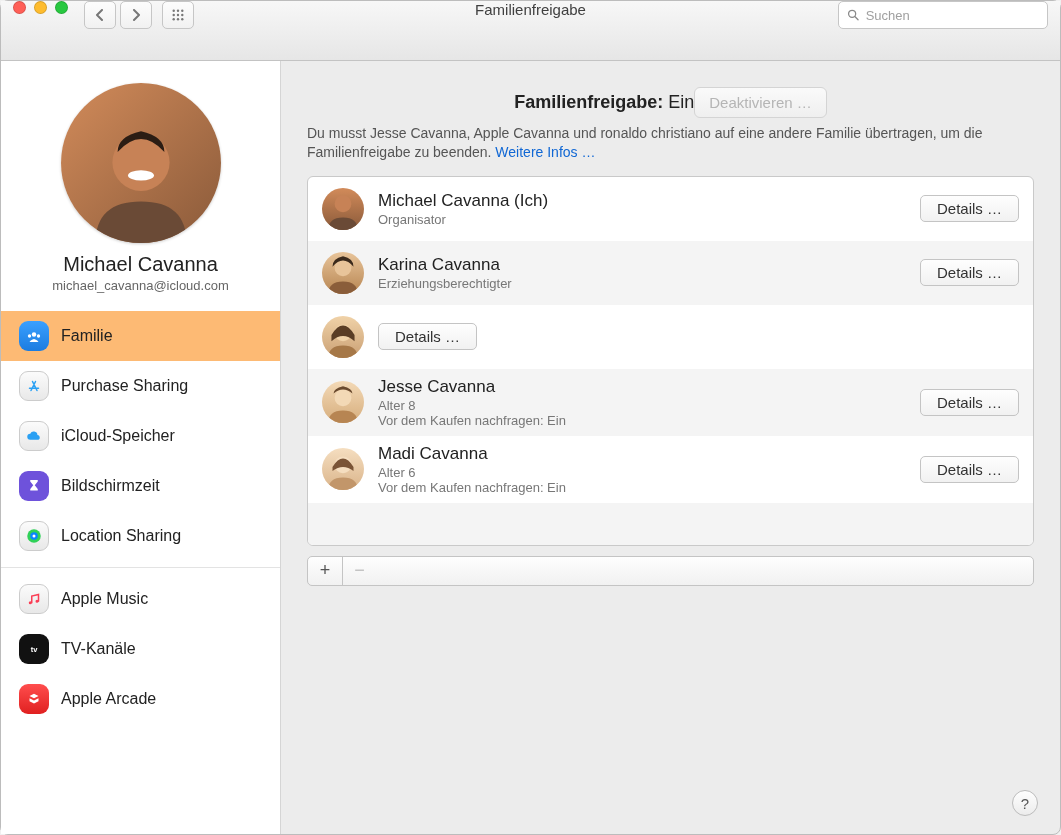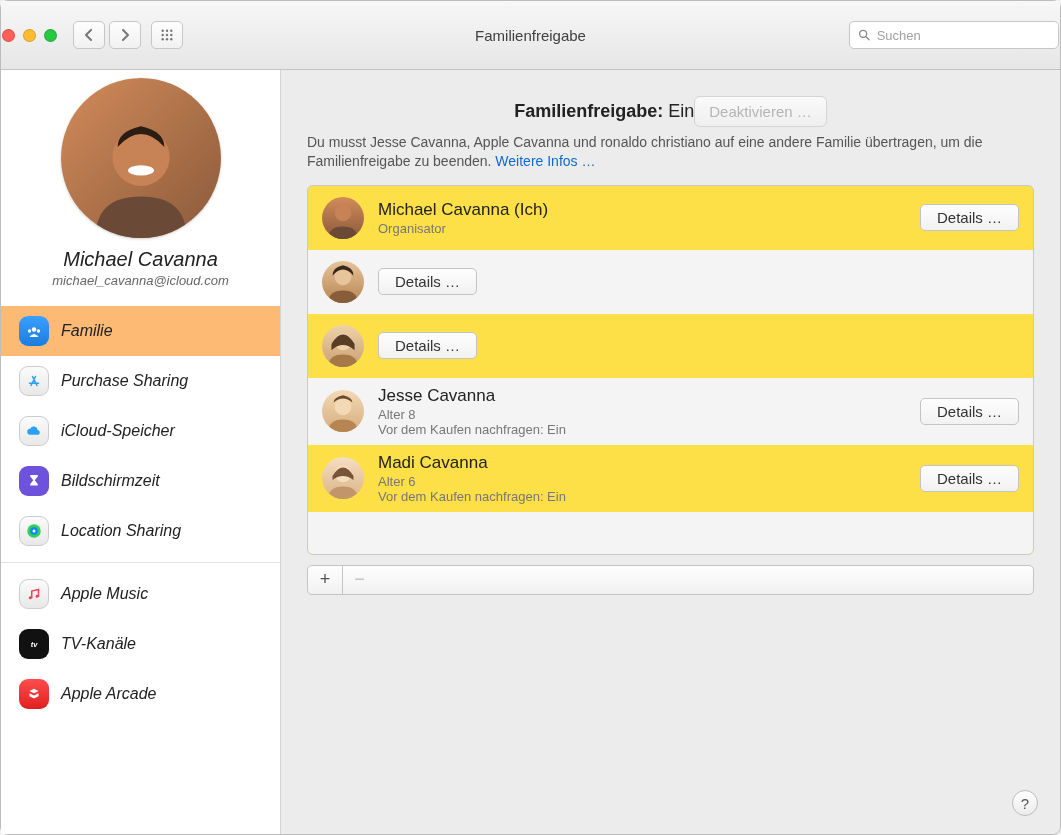--- a/index.html
+++ b/index.html
@@ -13,26 +13,25 @@
   .window {
     width: 1061px;
     height: 835px;
     background: #ececec;
     border: 1px solid #bcbcbc;
     border-radius: 8px;
     display: flex;
     flex-direction: column;
   }
   .titlebar {
-    height: 69px;
+    height: 60px;
     display: flex;
-    align-items: center;
     background: linear-gradient(#f7f7f7,#e6e6e6);
     border-bottom: 1px solid #c3c3c3;
-    padding: 0 1px;
+    padding: 0 12px;
     position: relative;
   }
   .traffic { display: flex; gap: 8px; margin-right: 16px; }
   .dot { width: 13px; height: 13px; border-radius: 50%; border: 0.5px solid rgba(0,0,0,.15);}
   .dot.red { background:#ff5f57;}
   .dot.yellow{background:#febc2e;}
   .dot.green{background:#28c840;}
   .nav-group { display:flex; gap:4px; }
   .nav-btn {
     width:32px; height:28px; border:1px solid #c6c6c6; border-radius:5px;
@@ -53,21 +52,21 @@
   }
   .search svg{ width:14px; height:14px; margin-right:6px; color:#888;}
   .search input{ border:none; outline:none; font-size:13px; width:100%; color:#333; background:transparent;}
   .search input::placeholder{color:#a0a0a0;}
 
   .body { flex:1; display:flex; }
 
   
   .sidebar {
     width:280px; background:#fff; border-right:1px solid #d5d5d5;
-    display:flex; flex-direction:column; font-style:italic;
+    display:flex; flex-direction:column; padding-top:14px;
   }
   .profile { text-align:center; padding: 8px 20px 16px; }
   .avatar-lg {
     width:160px; height:160px; border-radius:50%; margin:0 auto 10px;
     background:linear-gradient(135deg,#d28b5a 0%, #8a5a3a 100%);
     display:flex; align-items:flex-end; justify-content:center; overflow:hidden;
     box-shadow:0 1px 3px rgba(0,0,0,.2);
   }
   .avatar-lg svg{ width:130px;height:130px; }
   .profile-name{ font-size:20px; font-weight:500; color:#222;}
@@ -100,21 +99,21 @@
   .header-row{ display:flex; align-items:center; justify-content:center; }
   .header-title{ font-size:18px; color:#222;}
   .header-title b{font-weight:700;}
   .deact-btn{
     font-size:15px; color:#b5b5b5; padding:6px 14px;
     border:1px solid #d4d4d4; border-radius:6px; background:linear-gradient(#fafafa,#efefef);
   }
   .subtext{ font-size:14px; color:#555; margin-top:6px; max-width:680px; line-height:1.35;}
   .subtext a{ color:#1067d4; text-decoration:none;}
   .list-box{
-    margin-top:14px; border:1px solid #c9c9c9; border-radius:6px; background:#fde047;
+    margin-top:14px; border:1px solid #c9c9c9; border-radius:6px; background:#ffffff;
     overflow:hidden;
   }
   .member-row{
     display:flex; align-items:center; padding:8px 14px 8px 14px; gap:14px;
     min-height:64px;
   }
   .member-row.alt{ background:#f4f4f4; }
   .m-avatar{
     width:42px; height:42px; border-radius:50%; flex:0 0 42px;
     display:flex; align-items:center; justify-content:center; overflow:hidden;
@@ -312,20 +311,24 @@
         </div>
 
         <div class="member-row alt">
           <div class="m-avatar" style="background:linear-gradient(#e8c49a,#b78552)">
             <svg viewBox="0 0 40 40">
                 <circle cx="20" cy="15" r="8" fill="#e8c49a"></circle>
                 <path d="M6 40 Q6 28 20 28 Q34 28 34 40 Z" fill="#8a5d3a"></path>
                 <path d="M10 14 Q20 2 30 14 Q30 6 20 4 Q10 6 10 14Z" fill="#3b2a1c"></path>
               </svg>
           </div>
+          <div class="m-text">
+            <div class="m-name">Karina Cavanna</div>
+            <div class="m-sub">Erziehungsberechtigter</div>
+          </div>
           <button class="details-btn">Details …</button>
         </div>
 
         <div class="member-row">
           <div class="m-avatar" style="background:linear-gradient(#f0d2a8,#caa074)">
             <svg viewBox="0 0 40 40">
                 <circle cx="20" cy="16" r="8" fill="#f0d2a8"></circle>
                 <path d="M6 40 Q6 28 20 28 Q34 28 34 40 Z" fill="#a67848"></path>
                 <path d="M9 18 Q20 0 31 18 L31 24 Q20 14 9 24 Z" fill="#5a3d25"></path>
               </svg>

